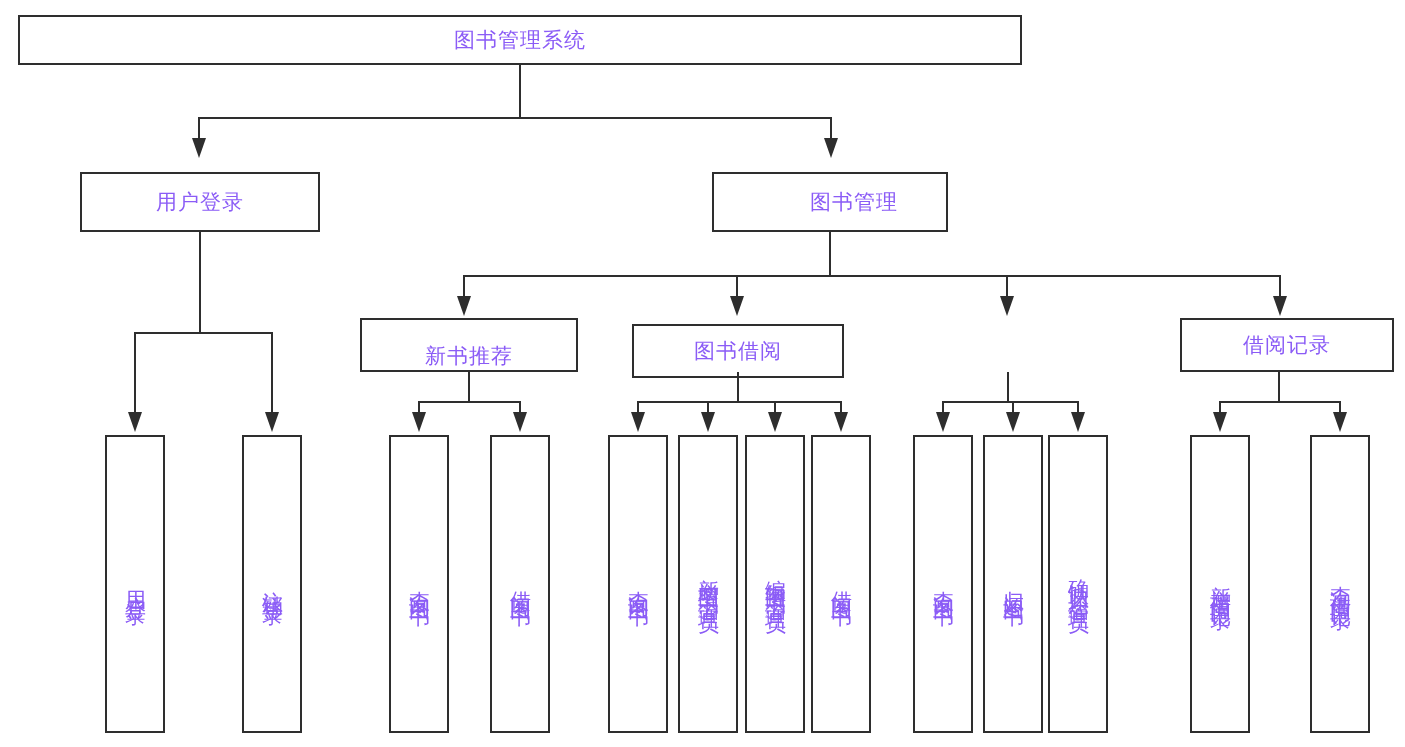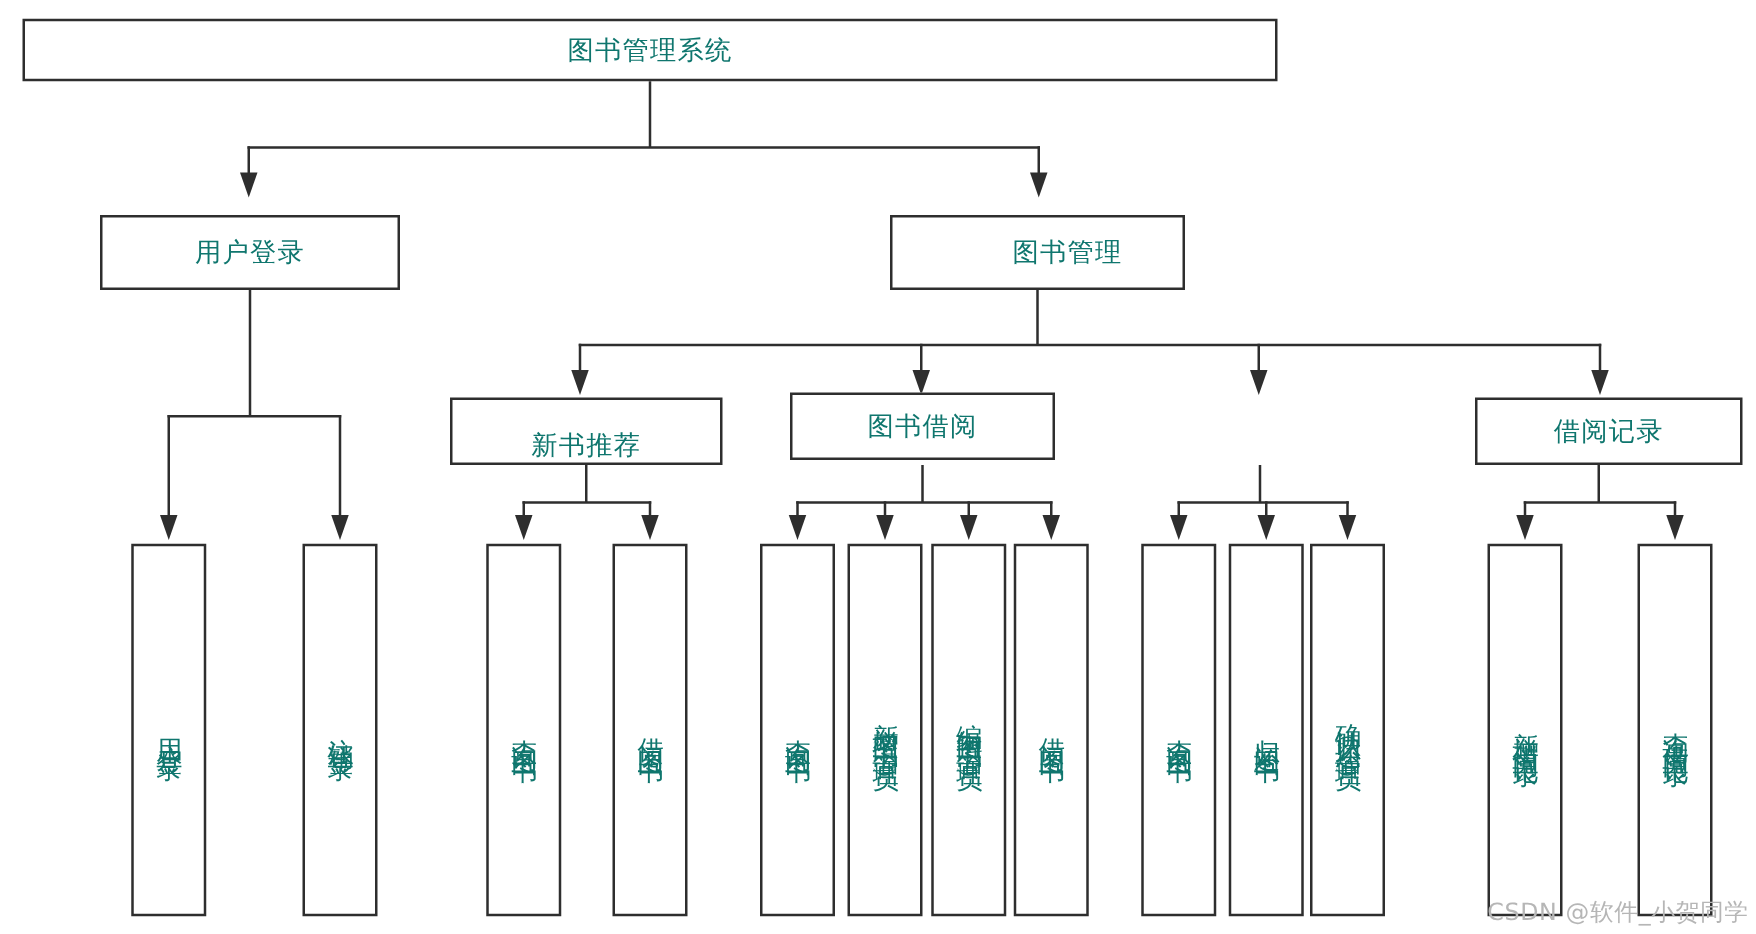--- a/index.html
+++ b/index.html
@@ -18,21 +18,21 @@
 
   
   .node {
     position: absolute;
     box-sizing: border-box;
     background: #ffffff;
     border: 2px solid #2e2e2e;
     display: flex;
     align-items: center;
     justify-content: center;
-    color: #0f766e;
+    color: #8b5cf6;
   }
   .node.horiz {
     font-size: 21px;
     letter-spacing: 1px;
   }
   .node.vert {
     writing-mode: vertical-rl;
     text-orientation: upright;
     font-size: 21px;
     letter-spacing: 5px;
@@ -115,21 +115,21 @@
   <div class="ln v" style="left:736px; top:275px; width:2px; height:23px;"></div>
   <div class="arrow" style="left:730px; top:296px;"></div>
   <div class="ln v" style="left:1006px; top:275px; width:2px; height:23px;"></div>
   <div class="arrow" style="left:1000px; top:296px;"></div>
   <div class="ln v" style="left:1279px; top:275px; width:2px; height:23px;"></div>
   <div class="arrow" style="left:1273px; top:296px;"></div>
 
   <div class="node horiz" style="left:360px; top:318px; width:218px; height:54px;align-items:flex-end;">
     <span class="label">新书推荐</span>
   </div>
-  <div class="node horiz" style="left:632px; top:314px; width:212px; height:54px;">
+  <div class="node horiz" style="left:632px; top:324px; width:212px; height:54px;">
     <span class="label">图书借阅</span>
   </div>
   <div class="node horiz" style="left:1180px; top:318px; width:214px; height:54px;">
     <span class="label">借阅记录</span>
   </div>
 
   <div class="ln v" style="left:468px; top:372px; width:2px; height:30px;"></div>
   <div class="ln h" style="left:418px; top:401px; width:103px; height:2px;"></div>
   <div class="ln v" style="left:418px; top:401px; width:2px; height:13px;"></div>
   <div class="arrow" style="left:412px; top:412px;"></div>
@@ -200,15 +200,14 @@
     <span class="label">确认归还（管理员）</span>
   </div>
 
   <div class="node vert" style="left:1190px; top:435px; width:60px; height:298px;">
     <span class="label">新增借阅记录</span>
   </div>
   <div class="node vert" style="left:1310px; top:435px; width:60px; height:298px;">
     <span class="label">查询借阅记录</span>
   </div>
 
-  <div id="watermark">CSDN @软件_小贺同学</div>
 
 </div>
 
 </body></html>

